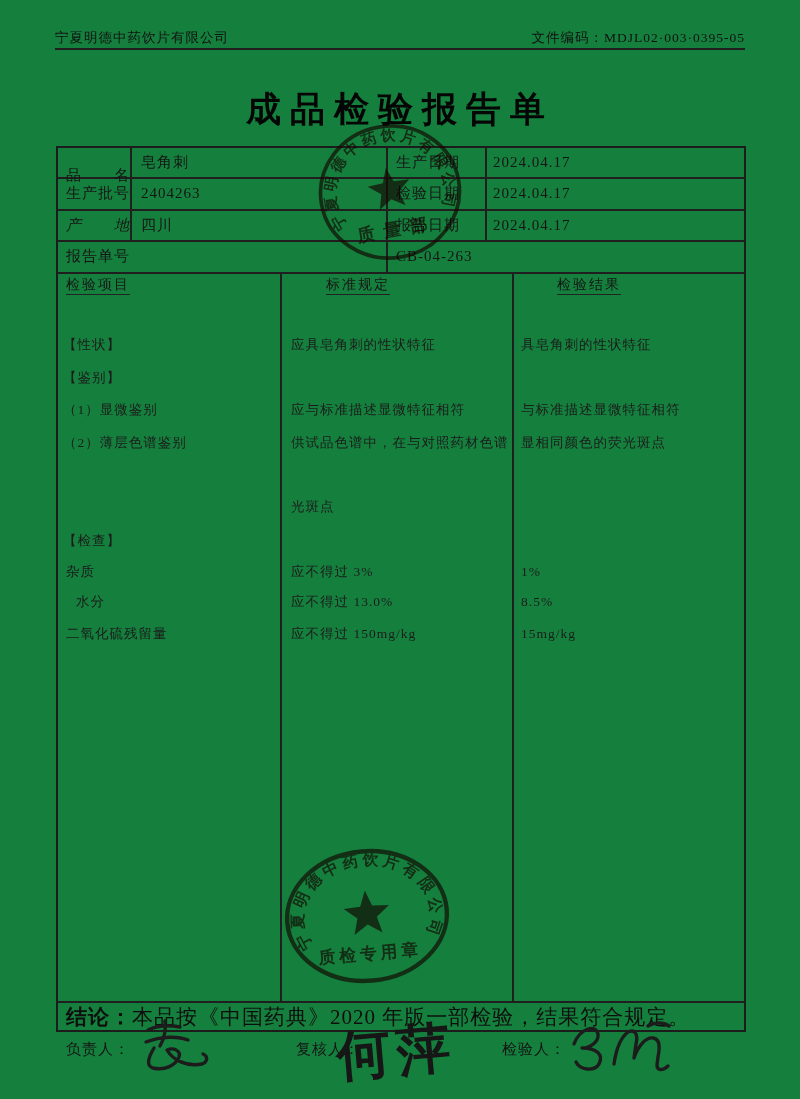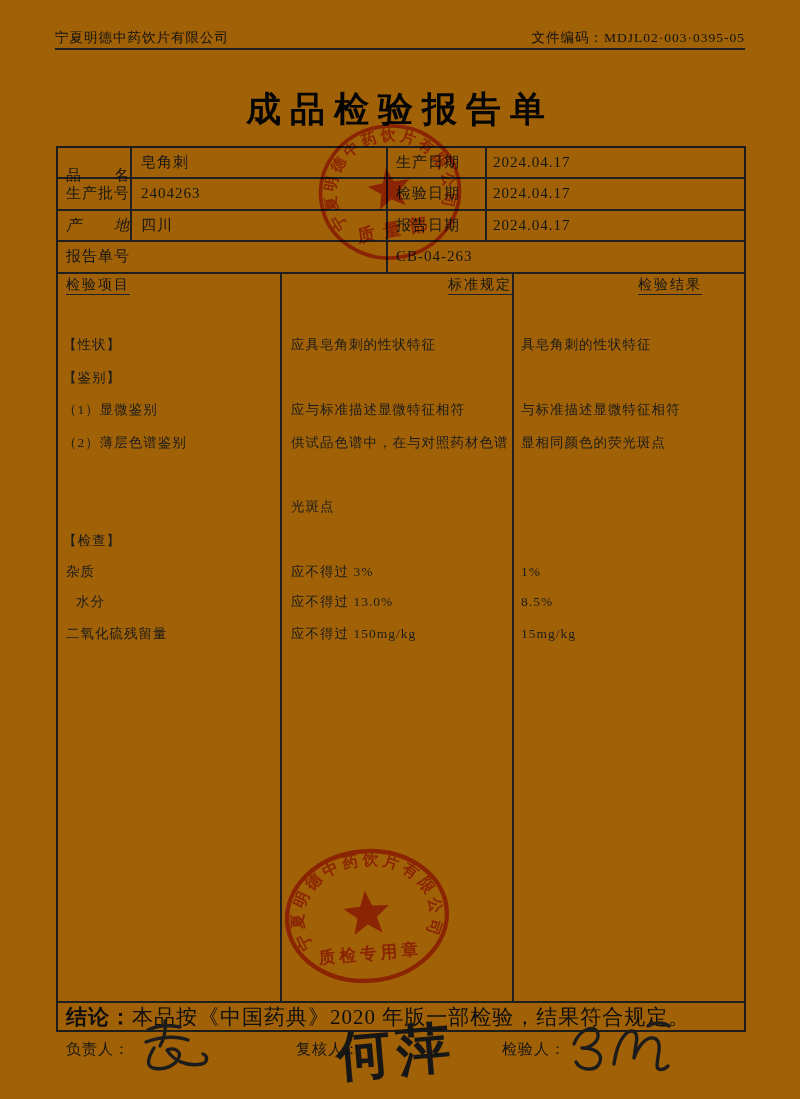--- a/index.html
+++ b/index.html
@@ -1,31 +1,31 @@
 <!DOCTYPE html>
 <html><head>
 <meta charset="utf-8">
 <style>
   * { margin:0; padding:0; box-sizing:border-box; }
   html,body { background:#ffffff; }
   .page {
-    position:relative; width:800px; height:1099px; background:#a16207;
+    position:relative; width:800px; height:1099px; background:#15803d;
     font-family:"Liberation Serif","DejaVu Serif",serif; color:#1a1a1a;
     overflow:hidden;
   }
   .abs { position:absolute; }
   .hline { position:absolute; background:#1f1f1f; height:2px; }
   .vline { position:absolute; background:#1f1f1f; width:2px; }
   .hdr-text { font-size:13.5px; letter-spacing:1px; color:#111; }
   .title { width:800px; text-align:center; font-size:35px; font-weight:700; letter-spacing:9px; color:#050505; }
   .cell { font-size:15px; line-height:30px; height:30px; white-space:nowrap; color:#151515; letter-spacing:1px; }
   .jlabel { width:64px; text-align:justify; text-align-last:justify; display:inline-block; }
   .insp-head { font-size:14px; letter-spacing:2px; color:#151515; }
   .insp-head .ul { border-bottom:1.5px solid #222; padding-bottom:2px; }
-  .center-box { text-align:right; }
+  .center-box { text-align:left;padding-left:45px; }
   .body-line { font-size:13.5px; letter-spacing:1px; line-height:20px; white-space:nowrap; color:#1b1b1b; }
   .concl { font-size:21px; line-height:26px; letter-spacing:1px; white-space:nowrap; color:#0e0e0e; }
   .concl b { font-weight:700; }
   .signlabel { font-size:15px; letter-spacing:1px; line-height:22px; color:#141414; }
   .stamp { position:absolute; mix-blend-mode:multiply; opacity:0.87; }
   .stamp svg text { font-family:"Liberation Serif","DejaVu Serif",serif; font-weight:700; }
   .sig path { fill:none; stroke:#1c1c1c; stroke-width:3.4; stroke-linecap:round; stroke-linejoin:round; }
 </style>
 </head>
 <body>

